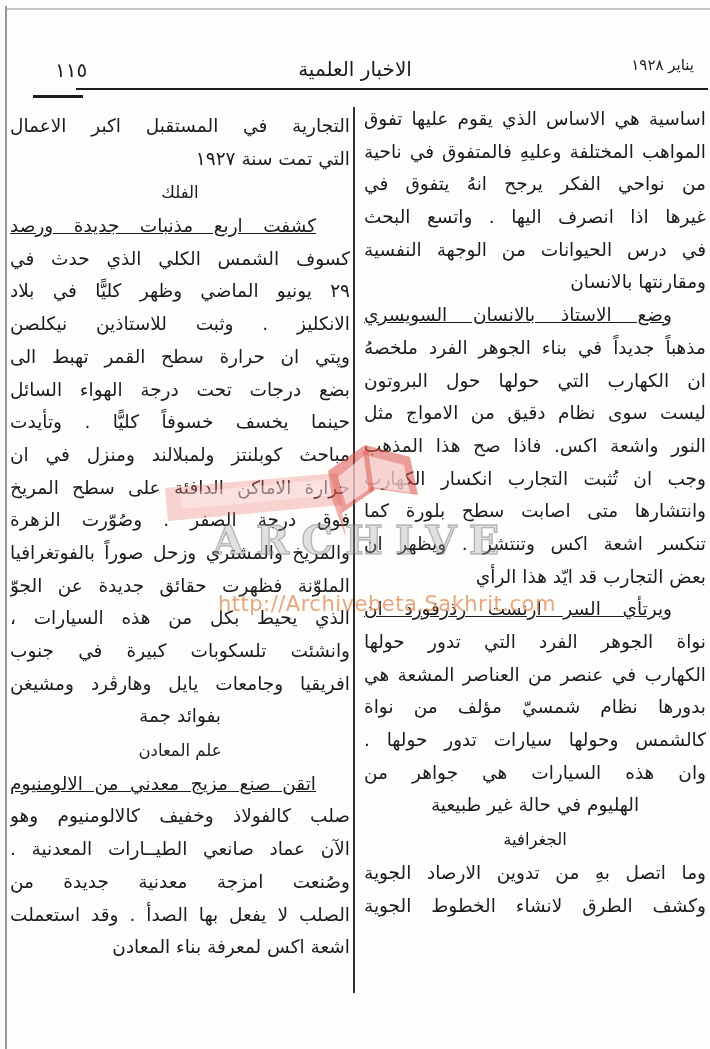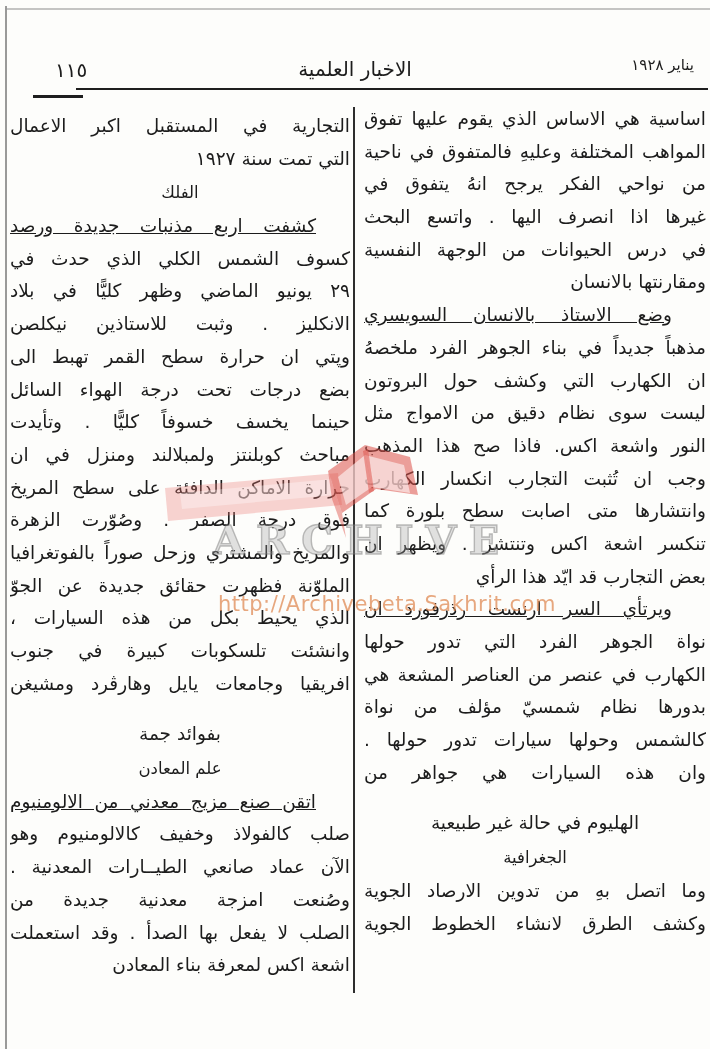--- a/index.html
+++ b/index.html
@@ -26,21 +26,21 @@
 
   
   .divider{position:absolute;left:353px;top:107px;height:886px;width:2px;background:#2d2d2d;}
   .col{position:absolute;font-size:18.5px;}
   .col-right{top:103px;right:4px;width:342px;}
   .col-left{top:110px;left:10px;width:340px;}
   .ln{height:32.7px;line-height:32.7px;overflow:hidden;
       text-align:justify;text-align-last:justify;}
   .t-o{padding-right:34px;text-decoration:underline;}
   .t-e{text-align:right;text-align-last:right;}
-  .t-c{text-align:center;text-align-last:center;margin-top:18px;}
+  .t-c{text-align:center;text-align-last:center;}
   .t-h{text-align:center;text-align-last:center;font-size:16.5px;padding-top:2px;}
 
   
   .watermark{position:absolute;inset:0;pointer-events:none;}
   .wm-book{position:absolute;left:160px;top:443px;}
   .wm-word{
     position:absolute;left:213px;top:516px;
     direction:ltr;
     font-family:"DejaVu Serif",serif;
     font-size:40px;font-weight:bold;letter-spacing:12px;
@@ -76,21 +76,21 @@
 
   <section class="col col-right">
       <div class="ln t-j">اساسية هي الاساس الذي يقوم عليها تفوق</div>
       <div class="ln t-j">المواهب المختلفة وعليهِ فالمتفوق في ناحية</div>
       <div class="ln t-j">من نواحي الفكر يرجح انهُ يتفوق في</div>
       <div class="ln t-j">غيرها اذا انصرف اليها . واتسع البحث</div>
       <div class="ln t-j">في درس الحيوانات من الوجهة النفسية</div>
       <div class="ln t-e">ومقارنتها بالانسان</div>
       <div class="ln t-o">وضع الاستاذ بالانسان السويسري</div>
       <div class="ln t-j">مذهباً جديداً في بناء الجوهر الفرد ملخصهُ</div>
-      <div class="ln t-j">ان الكهارب التي وكشف حول البروتون</div>
+      <div class="ln t-j">ان الكهارب التي حولها حول البروتون</div>
       <div class="ln t-j">ليست سوى نظام دقيق من الامواج مثل</div>
       <div class="ln t-j">النور واشعة اكس. فاذا صح هذا المذهب</div>
       <div class="ln t-j">وجب ان تُثبت التجارب انكسار الكهارب</div>
       <div class="ln t-j">وانتشارها متى اصابت سطح بلورة كما</div>
       <div class="ln t-j">تنكسر اشعة اكس وتنتشر . ويظهر ان</div>
       <div class="ln t-e">بعض التجارب قد ايّد هذا الرأي</div>
       <div class="ln t-o">ويرتأي السر ارنست رذرفورد ان</div>
       <div class="ln t-j">نواة الجوهر الفرد التي تدور حولها</div>
       <div class="ln t-j">الكهارب في عنصر من العناصر المشعة هي</div>
       <div class="ln t-j">بدورها نظام شمسيّ مؤلف من نواة</div>

